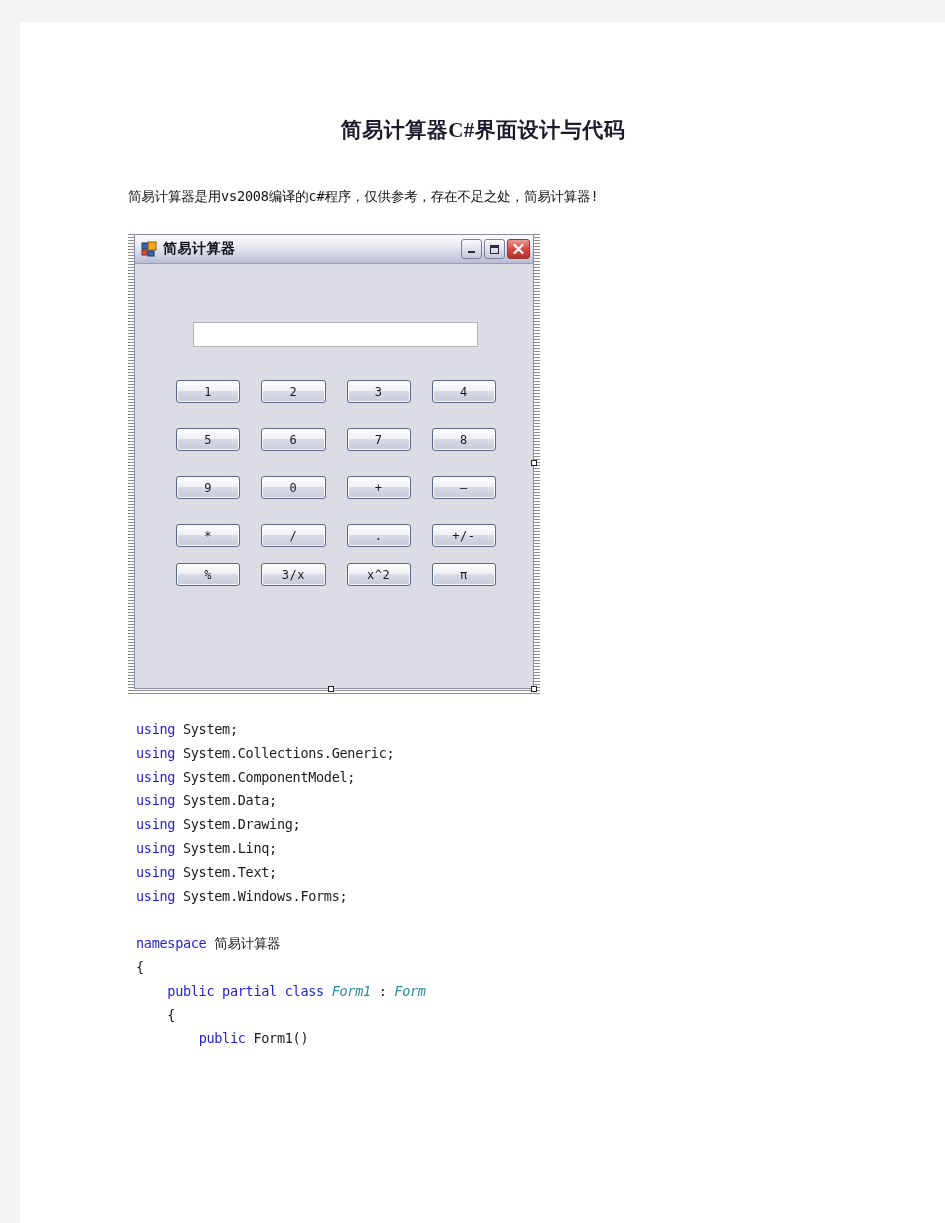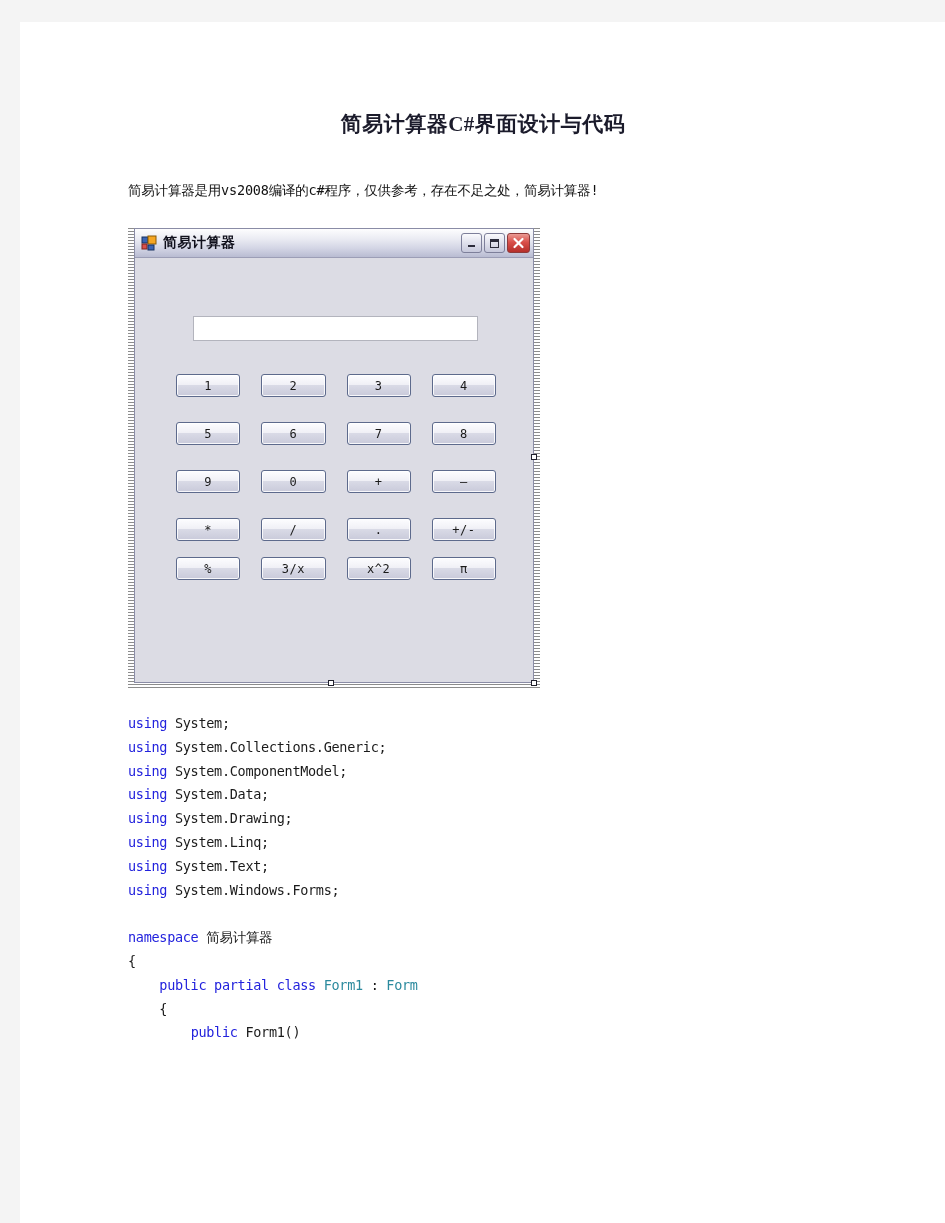--- a/index.html
+++ b/index.html
@@ -32,21 +32,21 @@
     position: absolute;
     left: 20px; top: 22px;
     width: 925px; height: 1201px;
     background: #ffffff;
   }
 
   
   #doc {
     position: absolute;
     left: 128px;
-    top: 110px;
+    top: 116px;
     width: 700px;
   }
 
   #doc-title {
     text-align: center;
     font-family: "Liberation Serif", serif;
     font-size: 21px;
     font-weight: bold;
     color: #1b1b2b;
     letter-spacing: 0.5px;
@@ -201,23 +201,24 @@
   #grip-corner { left: 403px; top: 452px; }
 
   
   #code {
     font-family: "DejaVu Sans Mono", monospace;
     font-size: 13.5px;
     line-height: 23.8px;
     color: #1a1a1a;
     white-space: pre;
     letter-spacing: -0.3px;
+    margin-left: 8px;
   }
   .kw { color: #2222dd; }
-  .ty { color: #2b8a9e; }
+  .ty { color: #2b8a9e; font-style: italic; }
   .blank { display: block; height: 23.8px; }
 </style>
 </head>
 <body>
 
 <div id="top-band"></div>
 <div id="left-band"></div>
 <div id="page-sheet"></div>
 
 <div id="doc">

